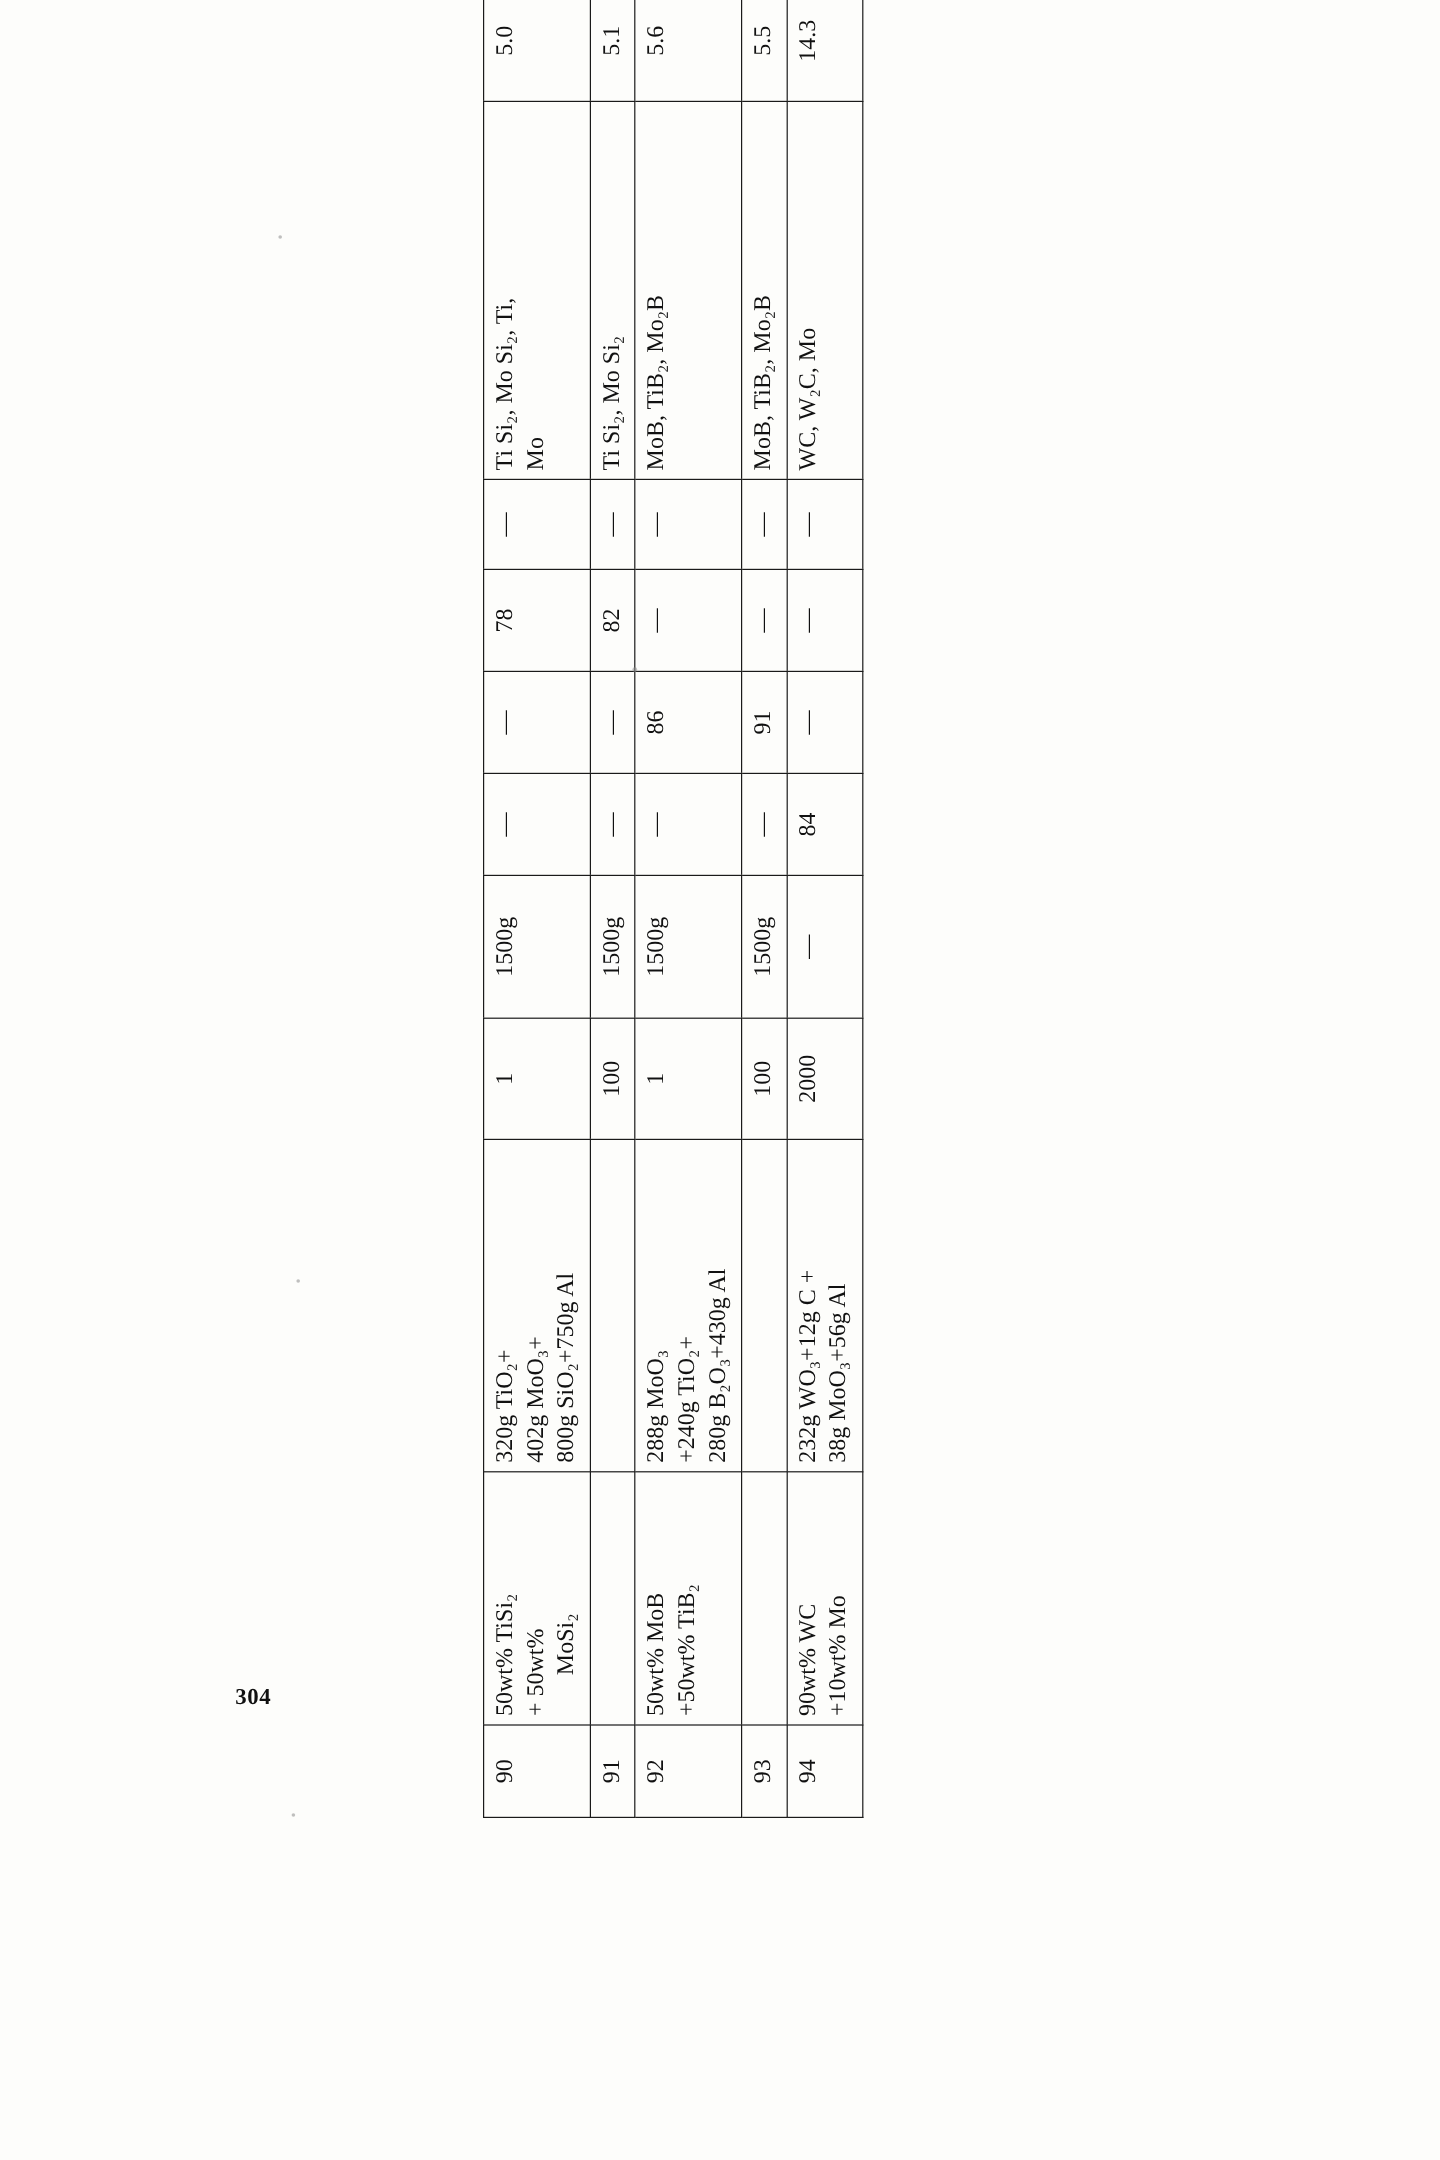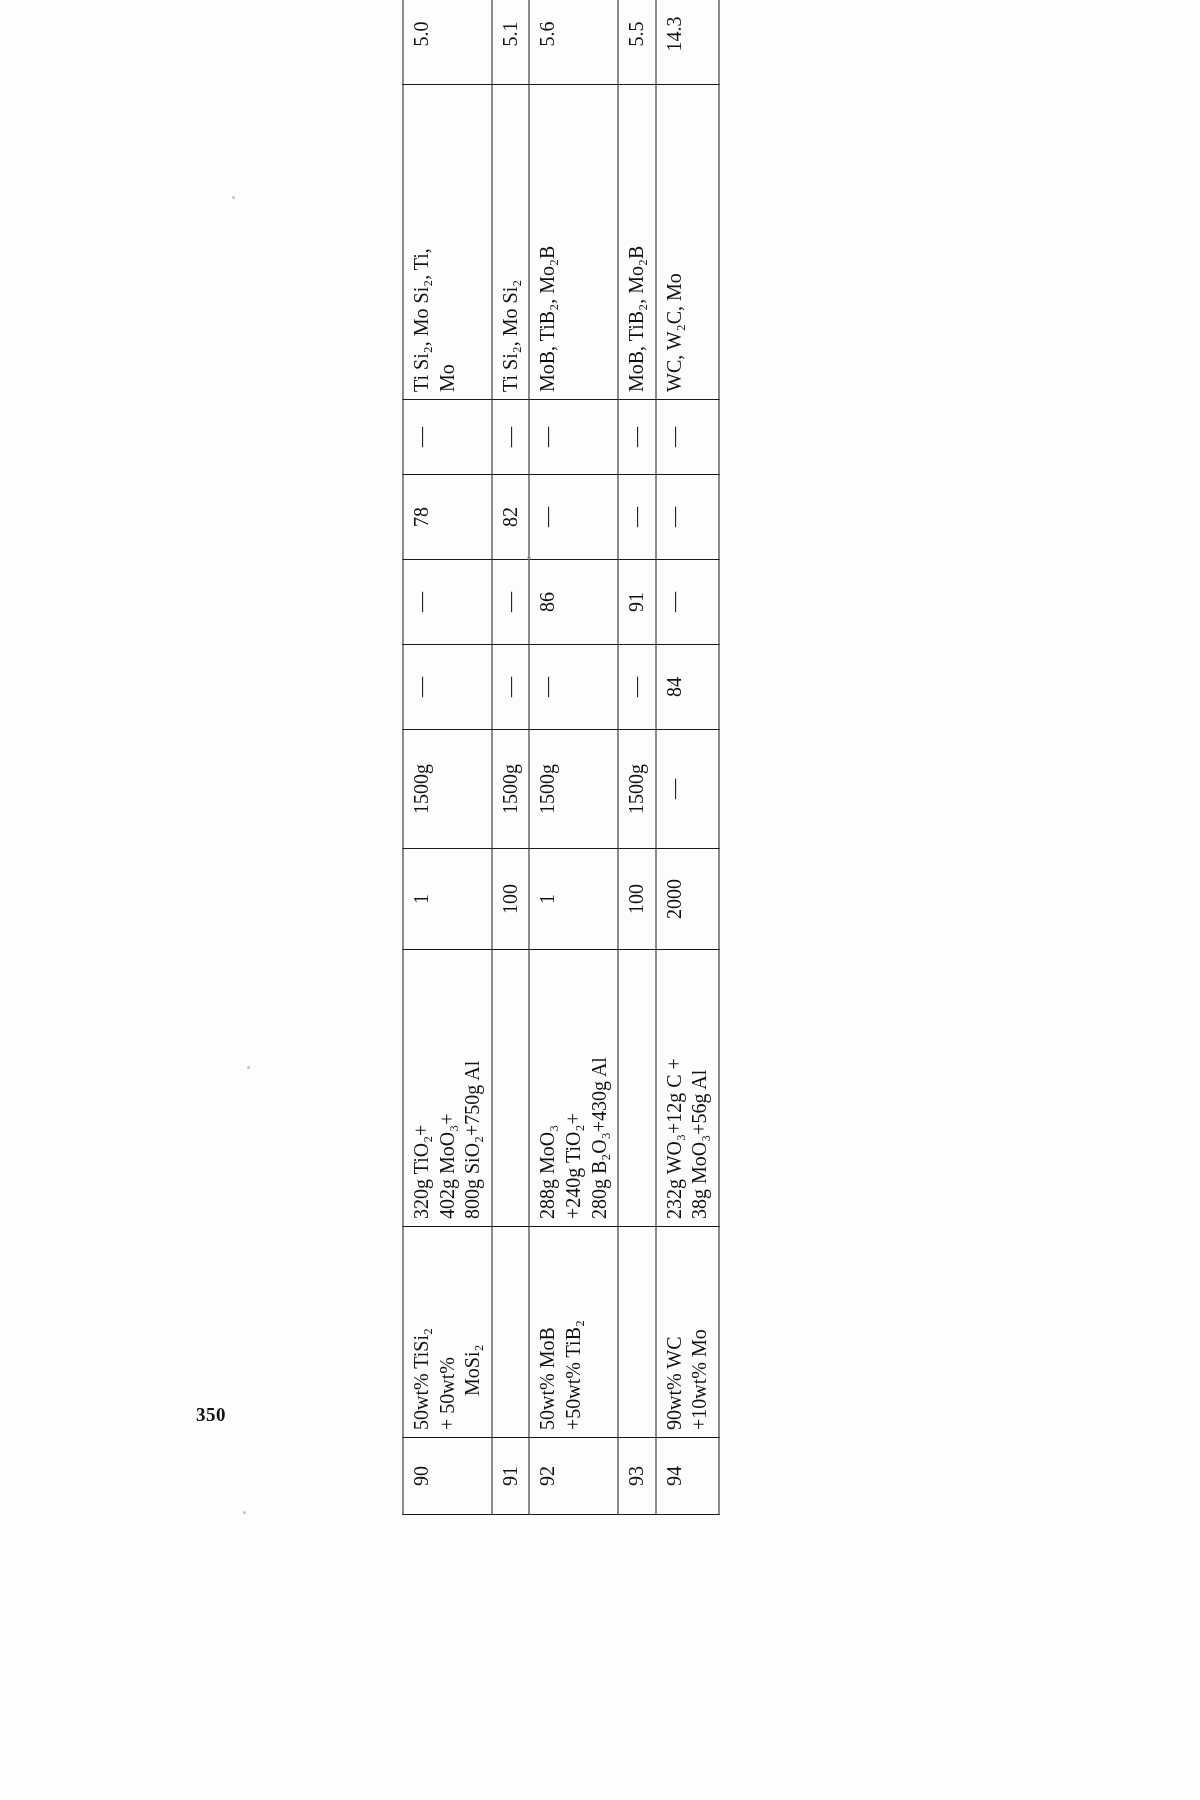--- a/index.html
+++ b/index.html
@@ -194,20 +194,20 @@
           <td class="c-y4 dash">—</td>
           <td class="c-phases">WC,  W₂C,  Mo</td>
           <td class="c-val">14.3</td>
 
         </tr>
 
       </tbody>
     </table>
   </div>
 
-  <div class="page-number">350</div>
+  <div class="page-number">304</div>
 
   <span class="speck" style="left:232px;top:196px;width:3px;height:3px;"></span>
   <span class="speck" style="left:247px;top:1066px;width:3px;height:3px;"></span>
   <span class="speck" style="left:527px;top:556px;width:4px;height:4px;"></span>
   <span class="speck" style="left:243px;top:1511px;width:3px;height:3px;"></span>
 
 </div>
 
 </body></html>

